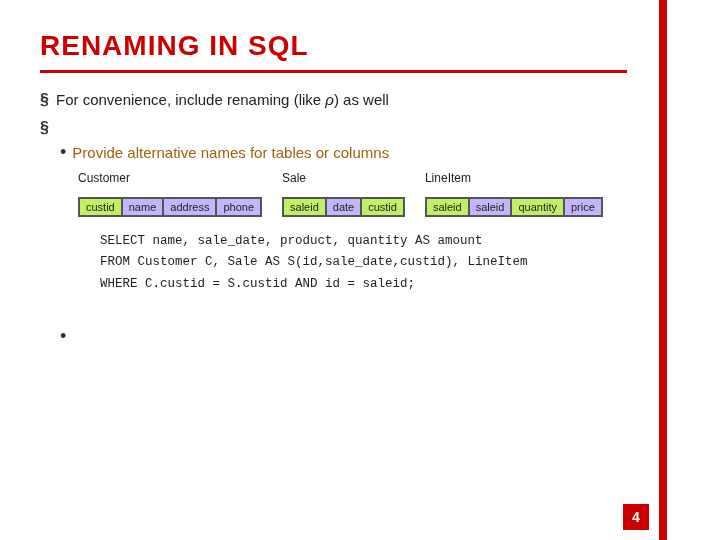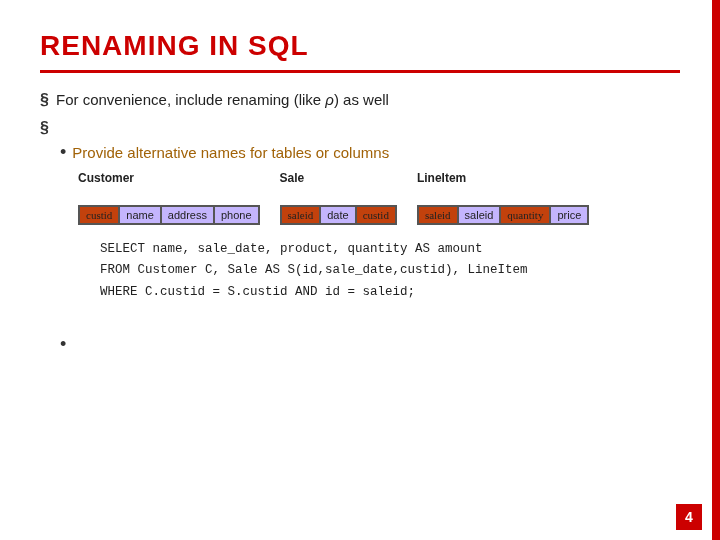--- a/index.html
+++ b/index.html
@@ -7,21 +7,21 @@
     body {
       width: 720px;
       height: 540px;
       background: #ffffff;
       font-family: Arial, Helvetica, sans-serif;
       overflow: hidden;
       position: relative;
     }
 
     .slide {
-      width: 720px;
+      width: 667px;
       height: 540px;
       padding: 30px 40px 30px 40px;
       position: relative;
     }
 
     .title {
       color: #cc0000;
       font-size: 28px;
       font-weight: 900;
       text-transform: uppercase;
@@ -86,41 +86,40 @@
     }
 
     .table-group {
       display: flex;
       flex-direction: column;
     }
 
     .table-label {
       font-size: 12px;
       color: #222;
-      font-weight: bold;
-      margin-bottom: 20px;
+      font-weight: normal;
+      margin-bottom: 12px;
     }
 
     .db-table {
       display: flex;
       border: 1px solid #555;
     }
 
     .db-table .cell {
       border: 1px solid #555;
       padding: 2px 6px;
       font-size: 11px;
       color: #222;
       background: #c4b5fd;
       white-space: nowrap;
     }
 
     .db-table .cell.highlight {
-      background: #c2410c;
-      font-family: Liberation Serif, serif;
+      background: #bef264;
     }
 
     
     .sql-block {
       font-family: 'Courier New', Courier, monospace;
       font-size: 12.5px;
       color: #222;
       margin-left: 60px;
       margin-bottom: 32px;
       line-height: 1.7;

